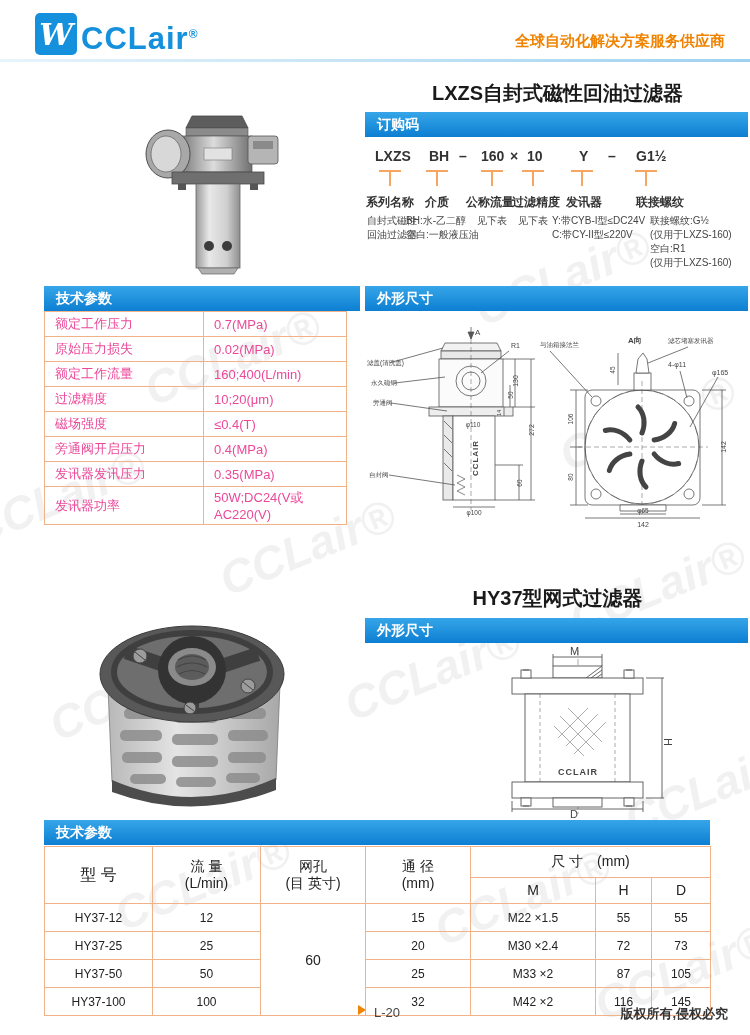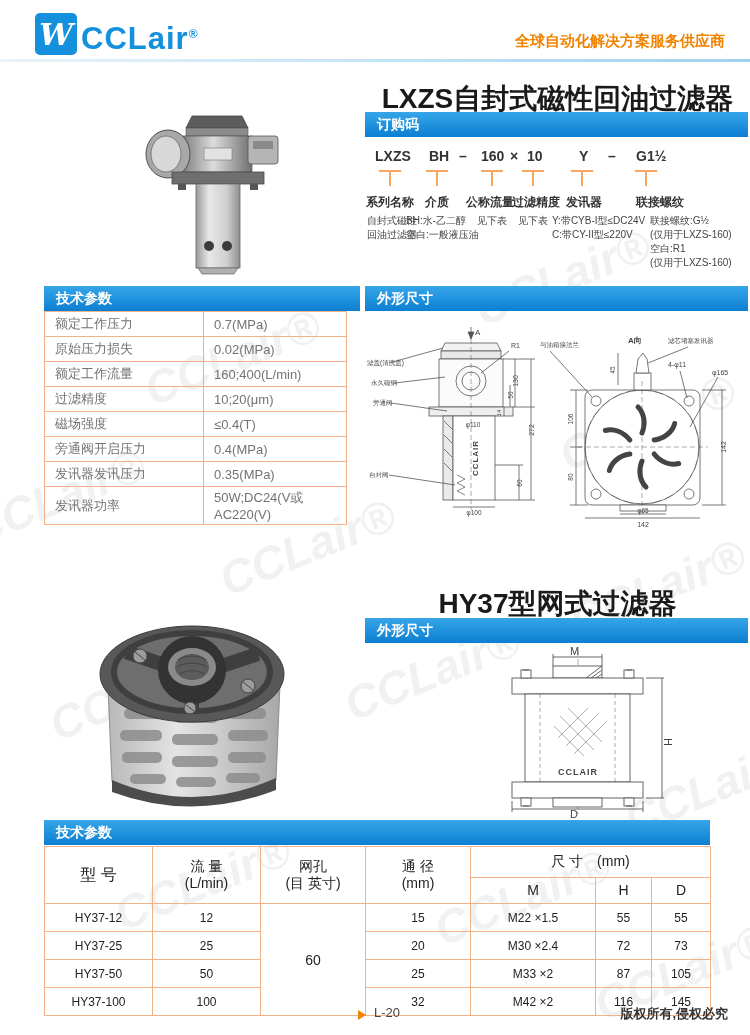--- a/index.html
+++ b/index.html
@@ -13,44 +13,44 @@
   .logo-txt{color:#1590dc;font-weight:bold;font-size:31px;letter-spacing:1px;line-height:42px;margin-left:4px;}
   .logo-reg{color:#1590dc;font-size:12px;vertical-align:super;font-weight:bold;}
   .tagline{position:absolute;right:25px;top:32px;color:#f08300;font-weight:bold;font-size:15px;}
   .hdr-line{position:absolute;left:0;top:59px;width:750px;height:3px;
             background:linear-gradient(to right,#e8f4fc,#9fd2f0);}
   
   .bar{position:absolute;height:25px;line-height:25px;color:#fff;font-weight:bold;font-size:14px;
        padding-left:12px;box-sizing:border-box;
        background:linear-gradient(180deg,#36a5e9 0%,#0d7fd2 100%);}
   
-  .ptitle{position:absolute;left:365px;width:385px;text-align:center;font-size:28px;
+  .ptitle{position:absolute;left:365px;width:385px;text-align:center;font-size:20px;
           font-weight:bold;color:#1a1a1a;}
   
   .ocode{position:absolute;top:148px;font-size:14px;color:#333;font-weight:bold;}
   .tick{position:absolute;top:170px;width:22px;border-top:2px solid #f5a65f;}
   .tick::after{content:'';position:absolute;left:50%;top:0;width:2px;height:14px;
                background:#f5a65f;transform:translateX(-50%);}
   .olabel{position:absolute;top:194px;transform:translateX(-50%);font-size:12px;
           font-weight:bold;color:#333;white-space:nowrap;}
   .odesc{position:absolute;top:214px;font-size:10px;color:#444;line-height:1.4;white-space:pre-line;}
   
   table{border-collapse:collapse;}
   .t1{position:absolute;left:44px;top:311px;width:303px;}
-  .t1 td{border:1px solid #f2b288;font-size:13px;color:#737373;padding:2px 10px;height:20px;}
+  .t1 td{border:1px solid #f2b288;font-size:13px;color:#ec4899;padding:2px 10px;height:20px;}
   .t1 td:first-child{width:138px;}
   .t2{position:absolute;left:44px;top:846px;width:666px;table-layout:fixed;}
   .t2 td,.t2 th{border:1px solid #f2b288;text-align:center;color:#222;font-weight:normal;}
   .t2 th{font-size:14px;line-height:1.25;}
   .t2 td{font-size:12px;height:25px;margin-left:44px;}
   
   svg text{fill:#333;}
   .draw text{fill:#444;}
   
-  .foot-page{position:absolute;left:358px;top:1005px;font-size:13px;color:#444;display:flex;align-items:flex-end;}
+  .foot-page{position:absolute;left:358px;top:1005px;font-size:13px;color:#444;display:flex;align-items:flex-start;}
   .foot-tri{width:0;height:0;border-left:8px solid #f08300;border-top:5px solid transparent;
             border-bottom:5px solid transparent;margin-right:8px;}
   .foot-copy{position:absolute;right:22px;top:1005px;font-size:13px;font-weight:bold;color:#333;}
   
   .wm{position:absolute;font-size:46px;font-weight:bold;font-style:italic;color:rgba(120,120,120,0.10);
       transform:rotate(-22deg);pointer-events:none;white-space:nowrap;}
 </style>
 </head>
 <body>
 

